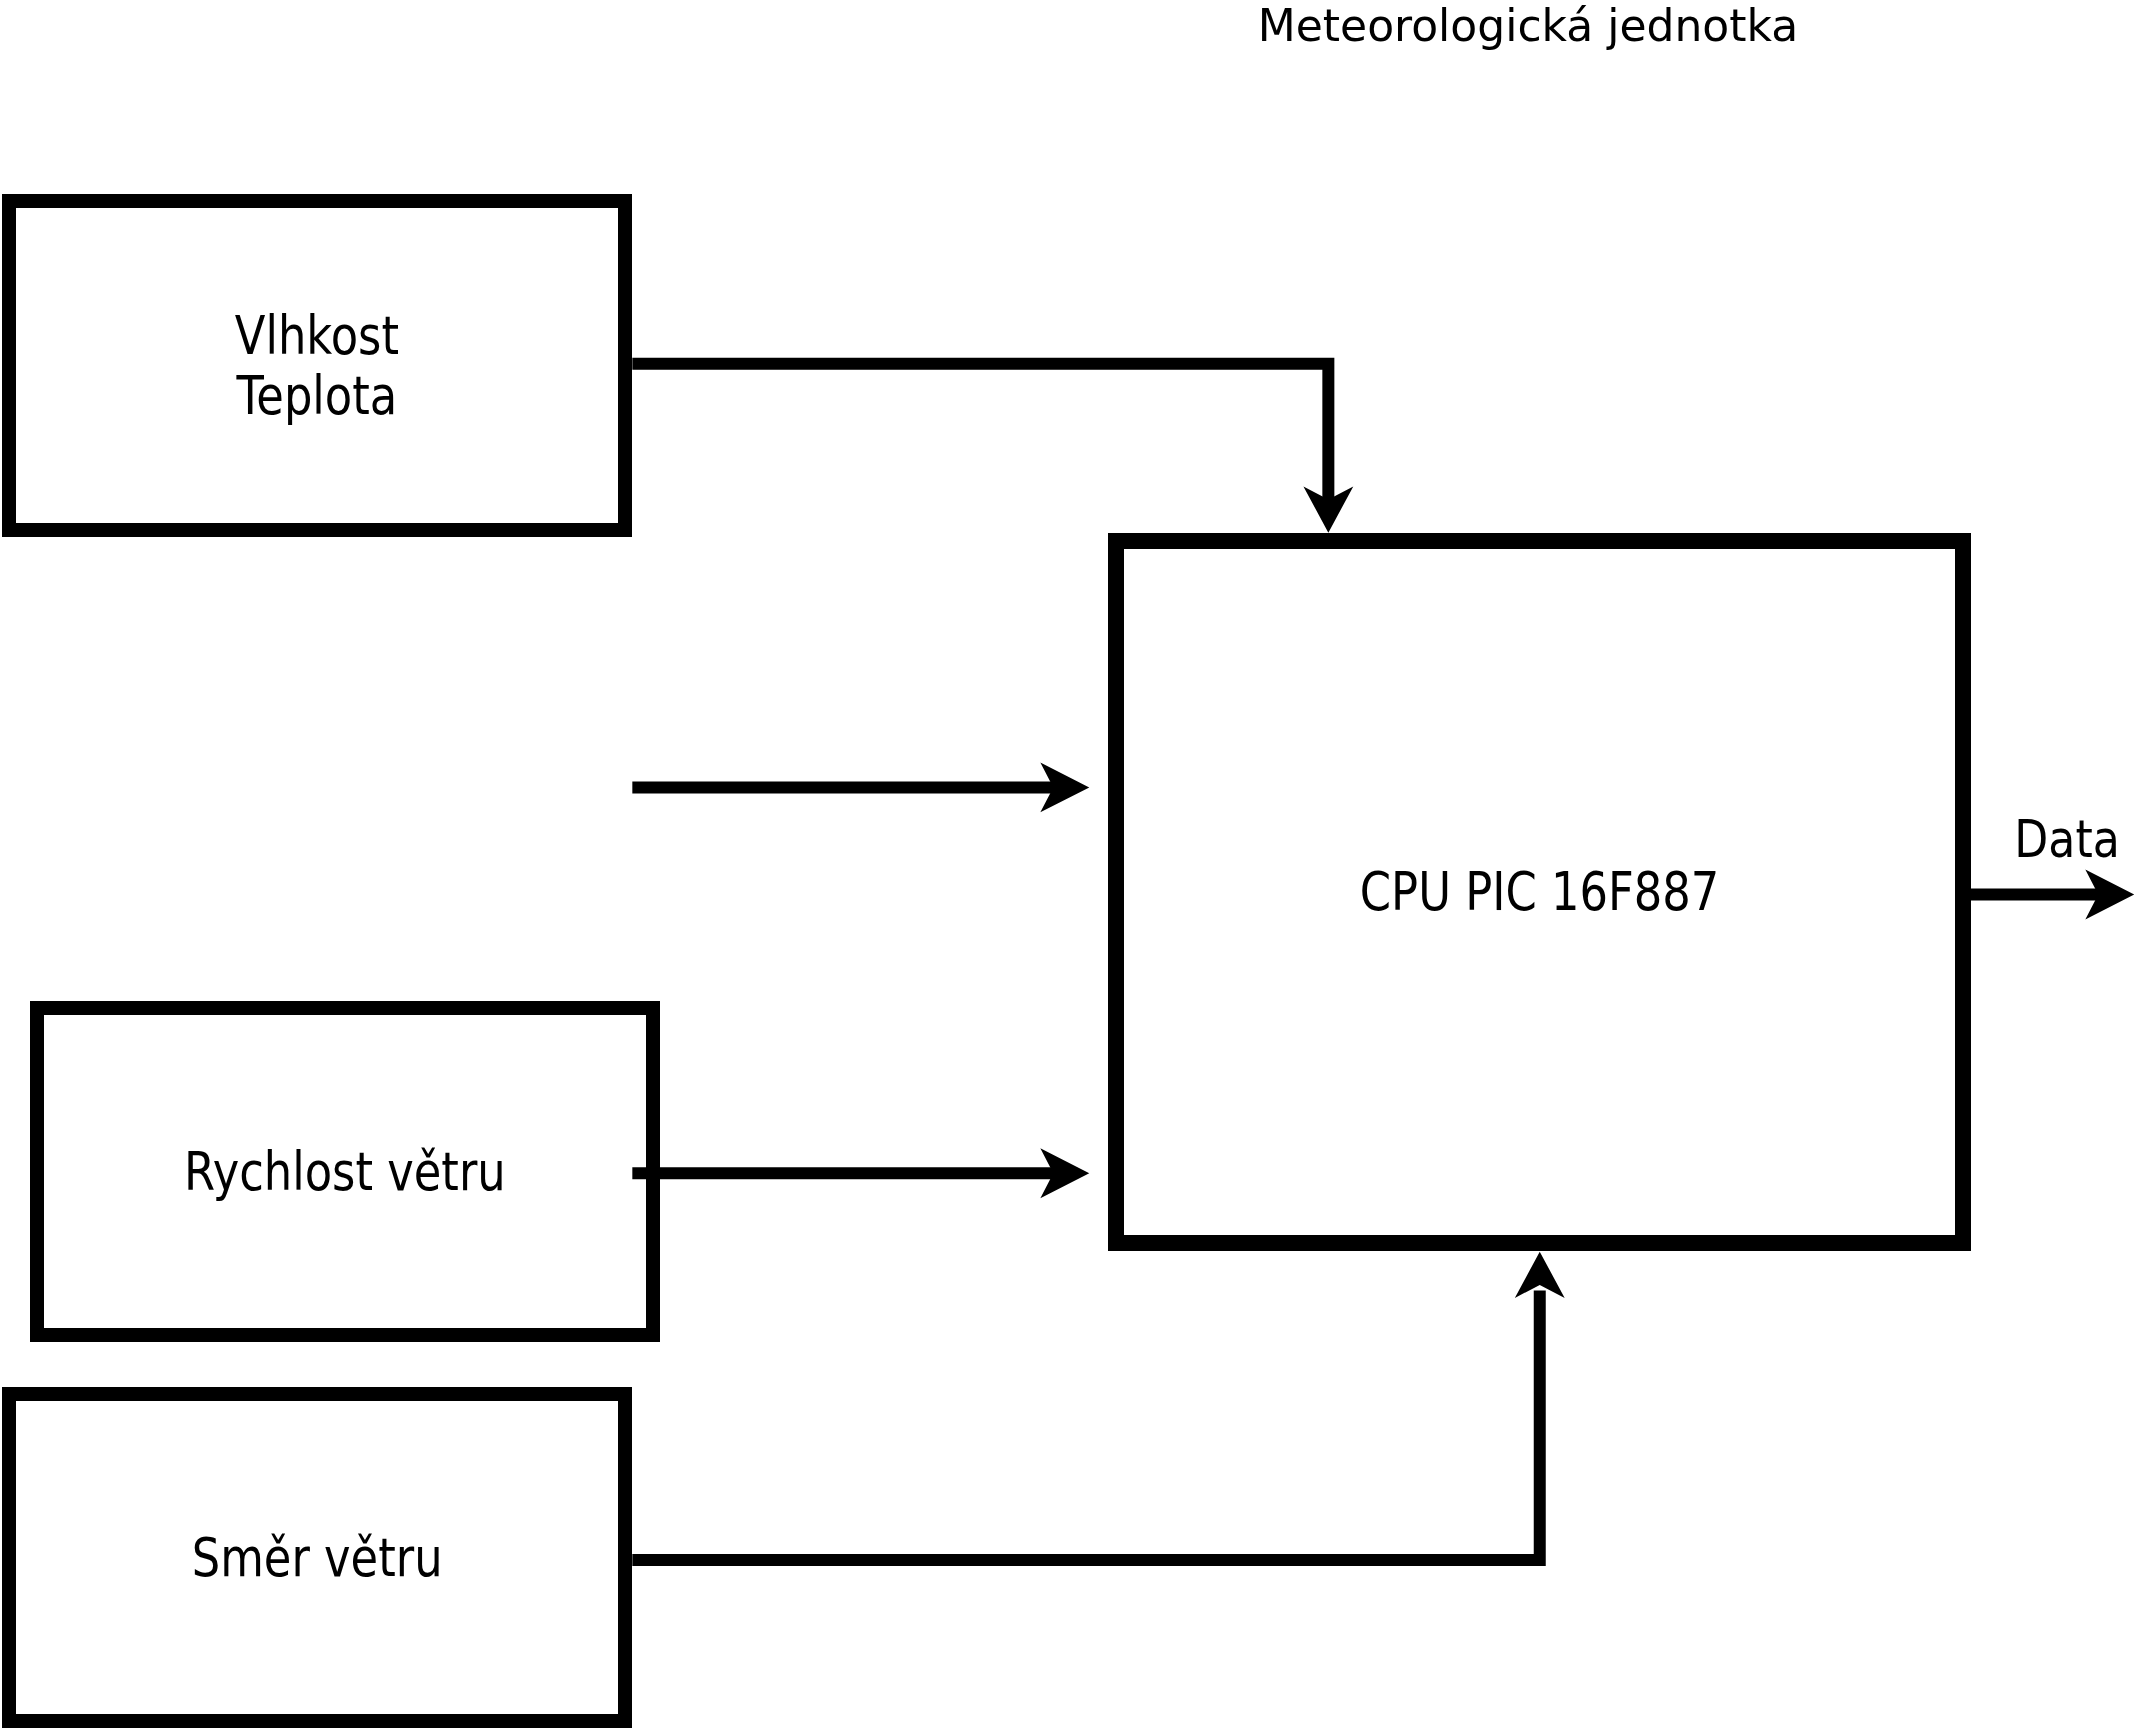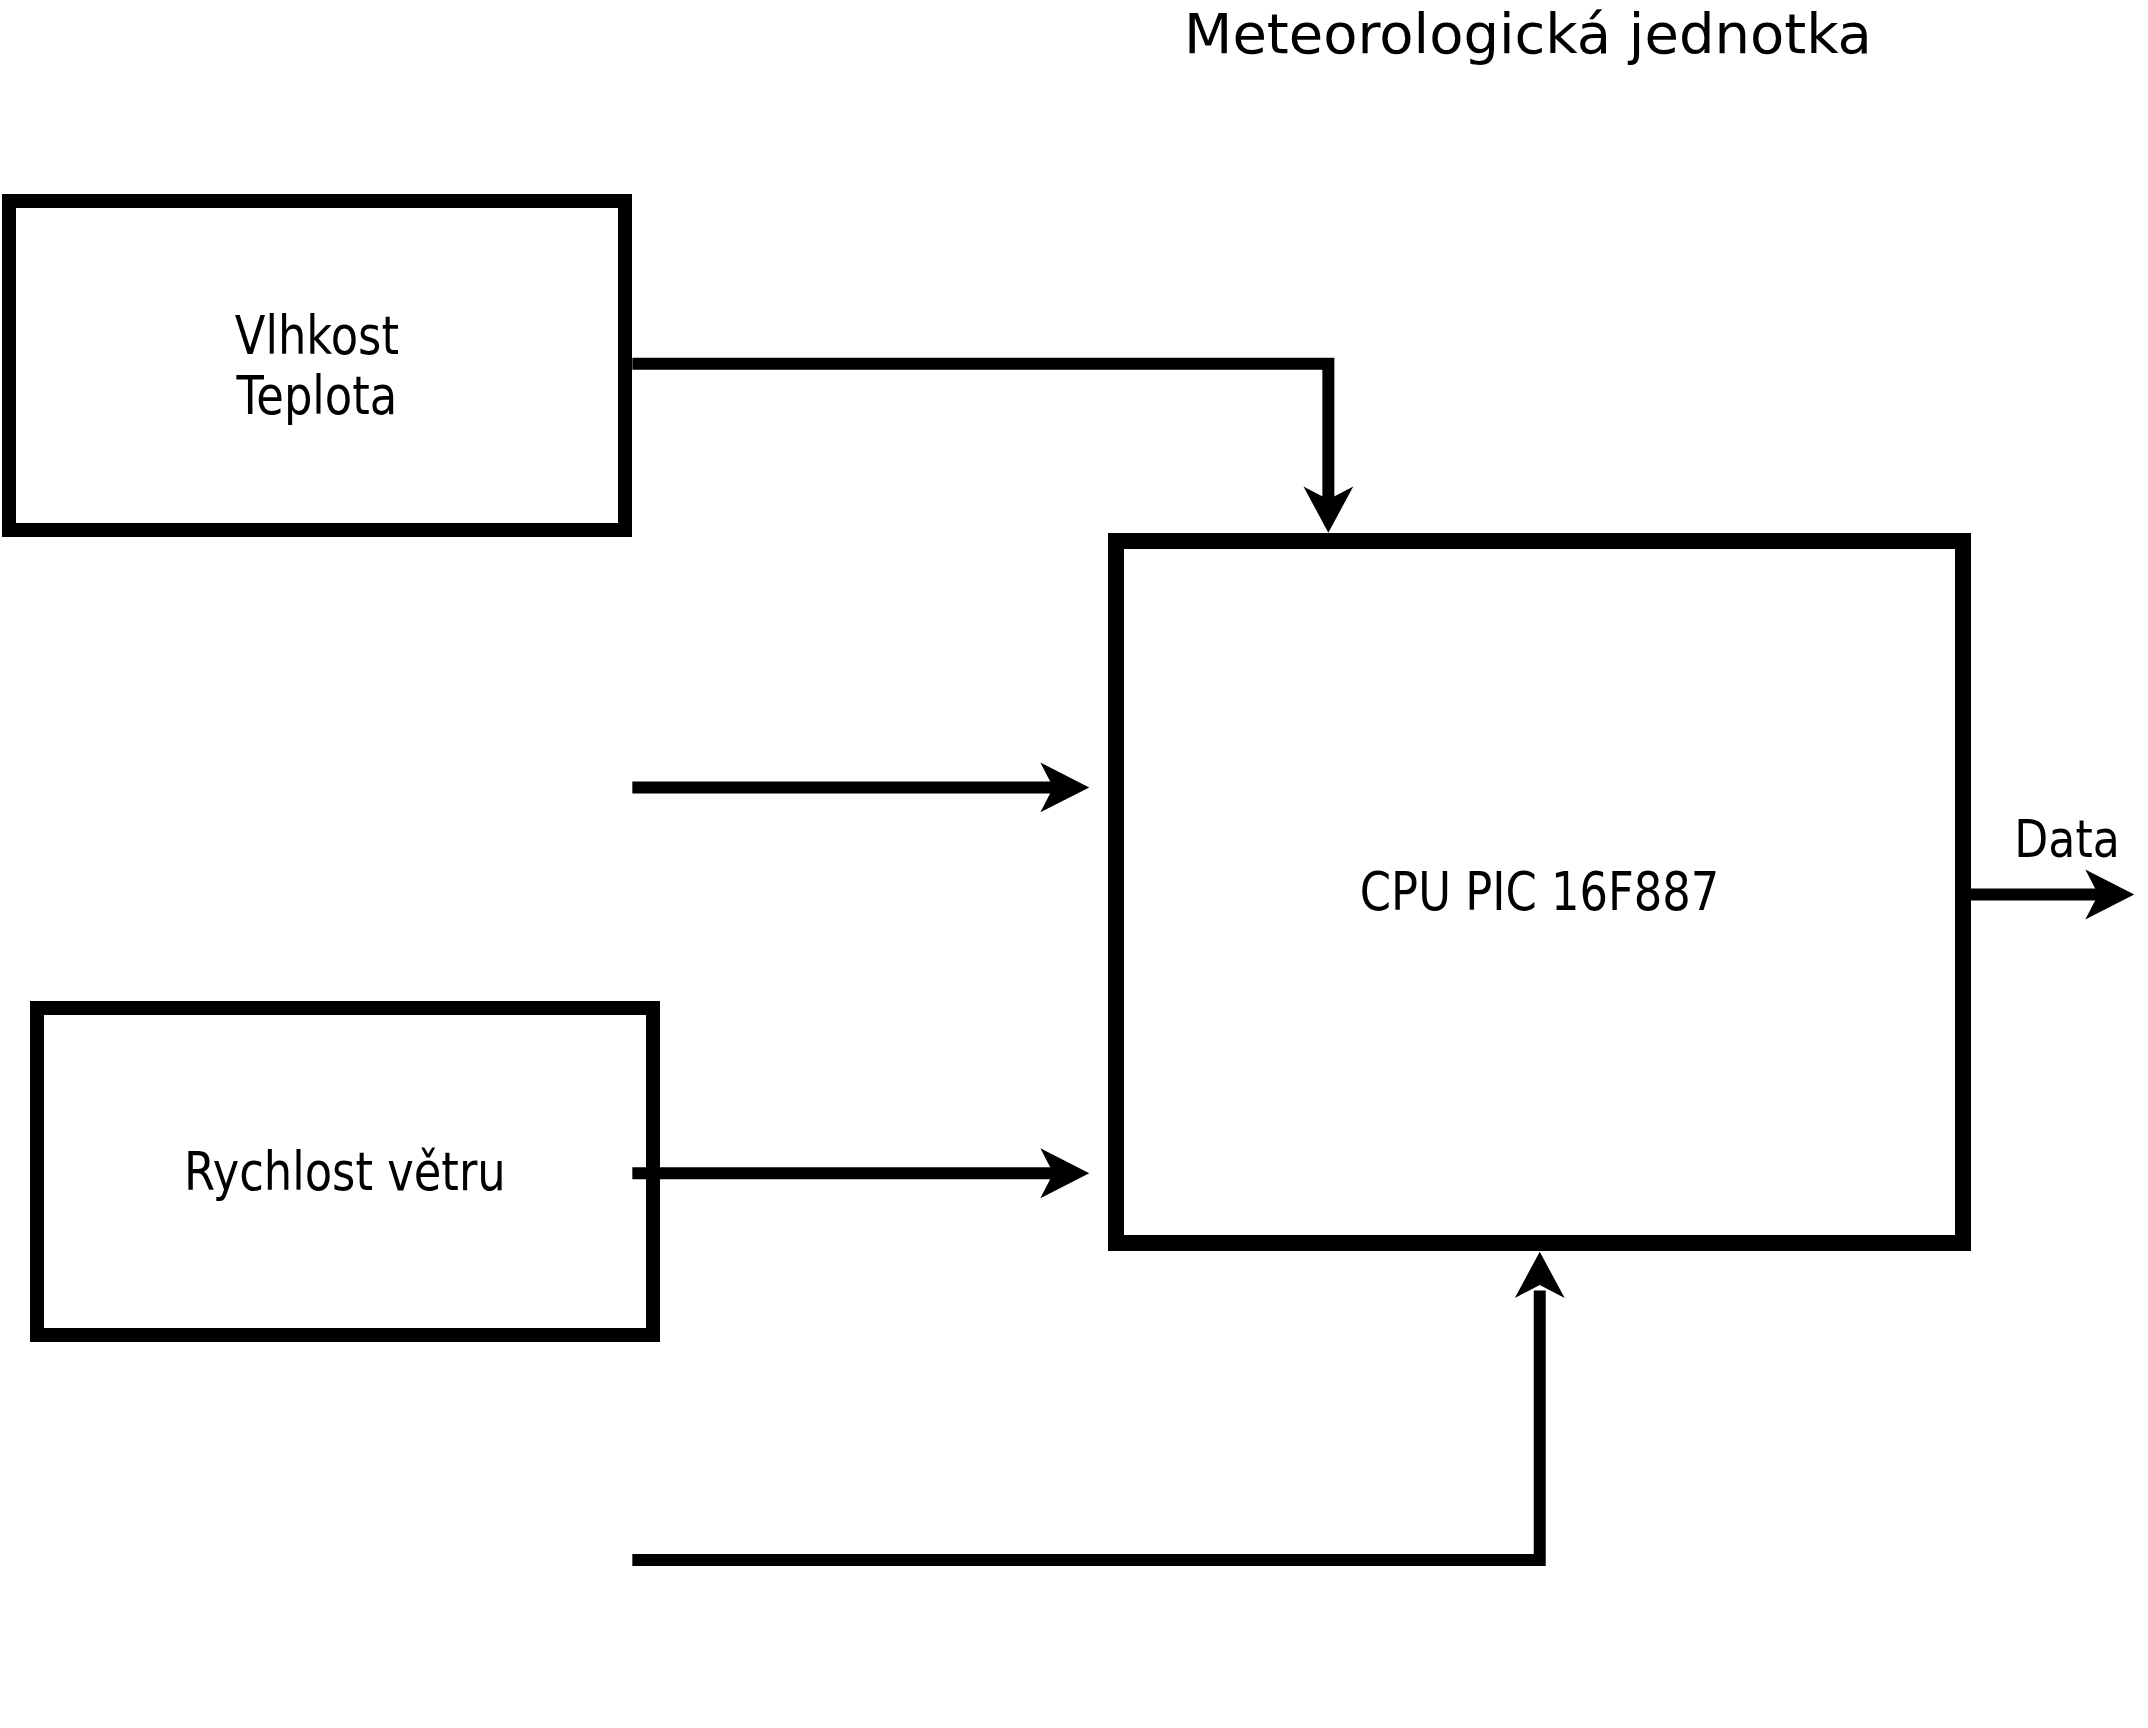--- a/index.html
+++ b/index.html
@@ -14,21 +14,21 @@
     background: #ffffff;
     overflow: hidden;
     font-family: "DejaVu Sans", "Liberation Sans", sans-serif;
     color: #000000;
   }
   .diagram-title {
     position: absolute;
     left: 1108px;
     top: 0px;
     width: 840px;
-    font-size: 56px;
+    font-size: 44px;
     line-height: 1.2;
     text-align: center;
     white-space: nowrap;
     color: #000000;
   }
   .node {
     position: absolute;
     background: #ffffff;
     border: 14.8px solid #000000;
     box-sizing: border-box;
@@ -99,20 +99,23 @@
   <div class="node box-vlhkost">
     <span class="node-label">Vlhkost
 Teplota</span>
   </div>
 
 
   <div class="node box-rychlost">
     <span class="node-label">Rychlost větru</span>
   </div>
 
+  <div class="node box-smer">
+    <span class="node-label">Směr větru</span>
+  </div>
 
   <div class="node cpu box-cpu">
     <span class="node-label">CPU PIC 16F887</span>
   </div>
 
   <div class="data-label">
     <span>Data</span>
   </div>
 
   <svg class="overlay" width="2149" height="1729" viewBox="0 0 2328 1873" xmlns="http://www.w3.org/2000/svg">

